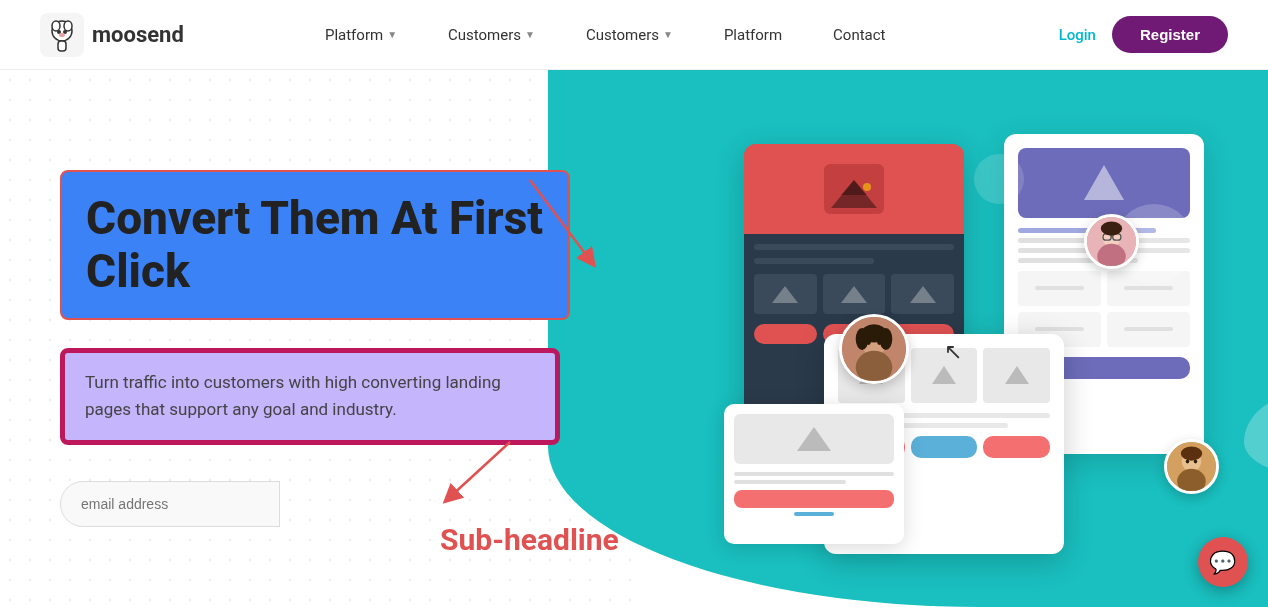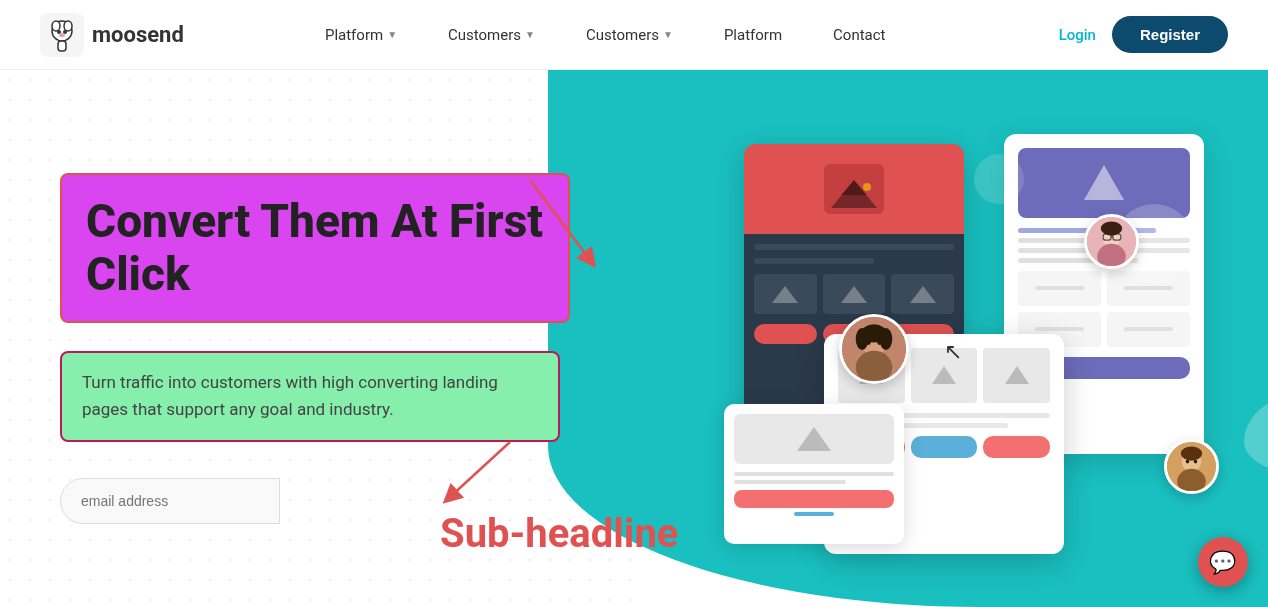--- a/index.html
+++ b/index.html
@@ -16,21 +16,21 @@
     .logo-text { font-size: 22px; font-weight: 700; color: #333; }
     .navbar-nav { display: flex; align-items: center; gap: 23px; }
     .nav-item {
       padding: 8px 14px; font-size: 15px; color: #333; cursor: pointer;
       display: flex; align-items: center; gap: 4px;
     }
     .nav-arrow { font-size: 10px; color: #888; }
     .navbar-actions { display: flex; align-items: center; gap: 16px; margin-left: 32px; }
     .btn-login { font-size: 15px; color: #00b8d4; cursor: pointer; font-weight: 500; }
     .btn-register {
-      background: #0c4a6e; color: #fff; border: none; border-radius: 25px;
+      background: #701a75; color: #fff; border: none; border-radius: 25px;
       padding: 10px 28px; font-size: 15px; font-weight: 600; cursor: pointer;
     }
 
     
     .hero {
       display: flex; position: relative; height: 537px; overflow: hidden;
       background: #fff;
     }
     
     .hero-bg {
@@ -49,26 +49,26 @@
 
     
     .hero-left {
       position: relative; z-index: 2; width: 620px; padding: 60px 50px 40px 60px;
       display: flex; flex-direction: column; justify-content: center;
     }
     .hero-headline {
       font-size: 46px; font-weight: 800; color: #222; line-height: 1.15;
       border: 2.5px solid #e05252; border-radius: 8px;
       padding: 20px 24px; display: inline-block; margin-bottom: 28px;
-      background: #d946ef;
+      background: #3b82f6;
     }
     .hero-subtext {
       font-size: 17px; color: #444; line-height: 1.6;
-      border: 2px solid #be185d; border-radius: 8px;
-      padding: 16px 20px; margin-bottom: 36px; background: #86efac;
+      border: 5px solid #be185d; border-radius: 8px;
+      padding: 16px 20px; margin-bottom: 36px; background: #c4b5fd;
       max-width: 500px;
     }
     .hero-form { display: flex; gap: 12px; align-items: center; }
     .hero-input {
       border: 1.5px solid #ddd; border-radius: 25px 0 0 25px;
       padding: 14px 20px; font-size: 14px; color: #aaa;
       width: 220px; outline: none; background: #f9f9f9;
     }
     .hero-cta {
       background: #e05252; color: #fff; border: none;
@@ -79,21 +79,21 @@
     
     .annotation-headline {
       position: absolute; top: 60px; left: 490px; z-index: 5;
       color: #e05252; font-size: 36px; font-weight: 700;
     }
     .arrow-headline {
       position: absolute; top: 100px; left: 510px; z-index: 5;
     }
     .annotation-subheadline {
       position: absolute; bottom: 50px; left: 440px; z-index: 5;
-      color: #e05252; font-size: 40px; font-weight: 700;
+      color: #e05252; font-size: 30px; font-weight: 700;
     }
     .arrow-subheadline {
       position: absolute; bottom: 95px; left: 430px; z-index: 5;
     }
 
     
     .hero-right {
       position: relative; z-index: 2; flex: 1;
       display: flex; align-items: center; justify-content: center;
     }

